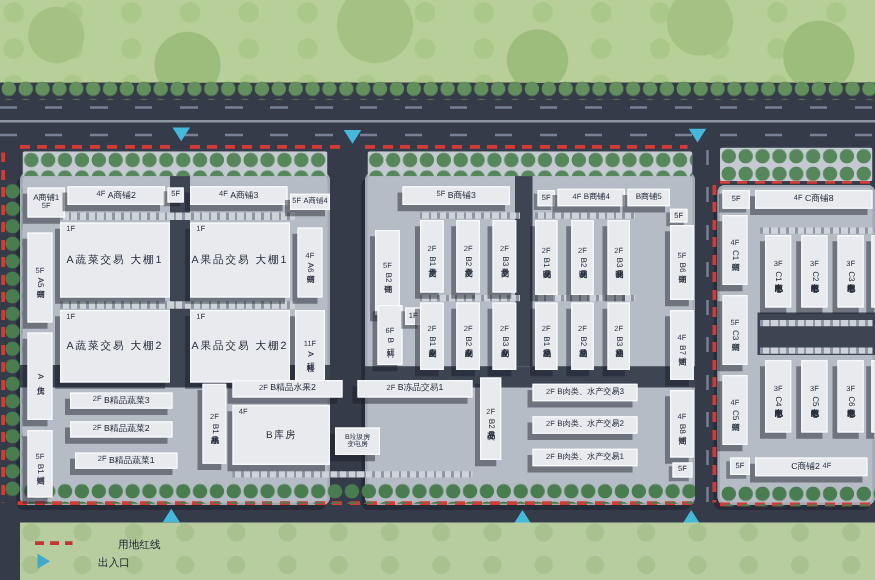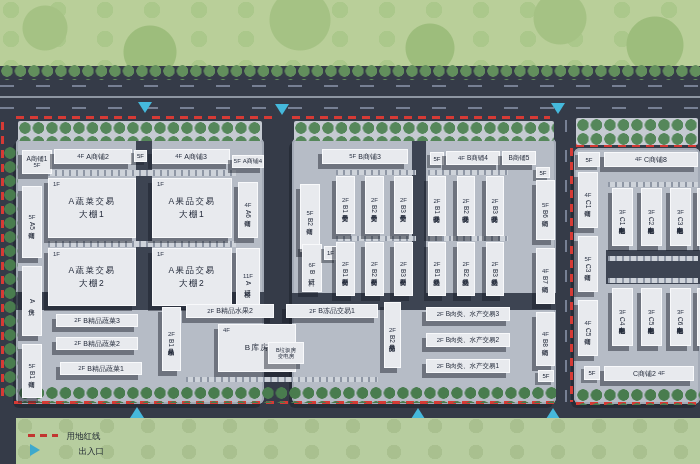--- a/index.html
+++ b/index.html
@@ -34,23 +34,23 @@
   .iroad{background:#3d4452;}
   .dock{background:repeating-linear-gradient(90deg,#8f97a5 0 2px,#ced3da 2px 7px);}
   .bld{background:#e8eaee;border:1px solid #f8f9fb;box-sizing:border-box;
     box-shadow:-4px 5px 0 rgba(22,27,38,.45);display:flex;align-items:center;
     justify-content:center;text-align:center;font-size:7px;line-height:1.1;}
   .bar{white-space:nowrap;gap:2px;}
   .vert{flex-direction:column;gap:1px;}
   .vert .vlabel{writing-mode:vertical-rl;letter-spacing:0;font-size:6.5px;}
   .fl{font-size:6px;color:#30384a;}
   .twoline{flex-direction:column;font-size:6.5px;}
-  .shed{flex-direction:column;font-size:8.5px;letter-spacing:1.5px;gap:4px;}
+  .shed{flex-direction:row;font-size:8.5px;letter-spacing:1.5px;gap:4px;}
   .shed .fl,.big .fl{position:absolute;top:2px;left:4px;letter-spacing:0;}
-  .big{font-size:8px;letter-spacing:1px;margin-left:32px;}
+  .big{font-size:8px;letter-spacing:1px;}
   .cap{background:#e8eaee;border:1px solid #f8f9fb;box-sizing:border-box;
     box-shadow:-3px 3px 0 rgba(22,27,38,.4);display:flex;align-items:center;
     justify-content:center;font-size:6px;}
   .tri-down{width:0;height:0;border-left:7px solid rgba(0,0,0,0);border-right:7px solid rgba(0,0,0,0);border-top:11px solid #45b9dc;}
   .tri-up{width:0;height:0;border-left:7px solid rgba(0,0,0,0);border-right:7px solid rgba(0,0,0,0);border-bottom:11px solid #45b9dc;}
   .tri-right{width:0;height:0;border-top:6px solid rgba(0,0,0,0);border-bottom:6px solid rgba(0,0,0,0);border-left:10px solid #3da9cc;}
   .legend-panel{left:16px;top:418px;width:684px;height:46px;background-color:#b7cd9f;
     background-image:radial-gradient(circle at 9px 8px,#a9c08f 7px,rgba(0,0,0,0) 7.5px);
     background-size:41px 26px;}
   .legend-text{font-size:8.5px;color:#1a222e;}
@@ -366,21 +366,21 @@
   <div class="abs tri-down" style="left:138px;top:102px"></div>
   <div class="abs tri-down" style="left:275px;top:104px"></div>
   <div class="abs tri-down" style="left:551px;top:103px"></div>
   <div class="abs tri-up" style="left:130px;top:407px"></div>
   <div class="abs tri-up" style="left:411px;top:408px"></div>
   <div class="abs tri-up" style="left:546px;top:408px"></div>
 
   <div class="abs legend-panel">
     <div class="abs" style="left:12px;top:7px">
       <span class="redsym" style="display:inline-block;vertical-align:2px"></span>
-      <span class="legend-text" style="margin-left:4px">用地红线</span>
+      <span class="legend-text" style="margin-left:32px">用地红线</span>
     </div>
     <div class="abs" style="left:14px;top:22px">
       <span class="tri-right" style="display:inline-block;vertical-align:-2px"></span>
       <span class="legend-text" style="margin-left:34px">出入口</span>
     </div>
   </div>
 
 </div>
 
 </body></html>

